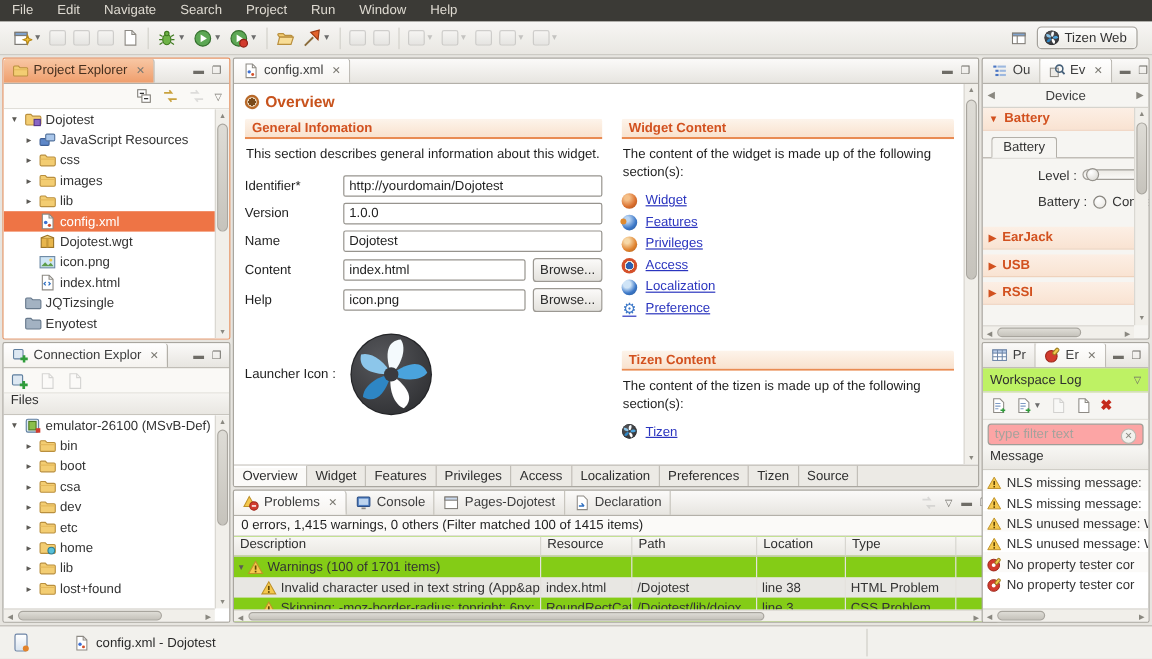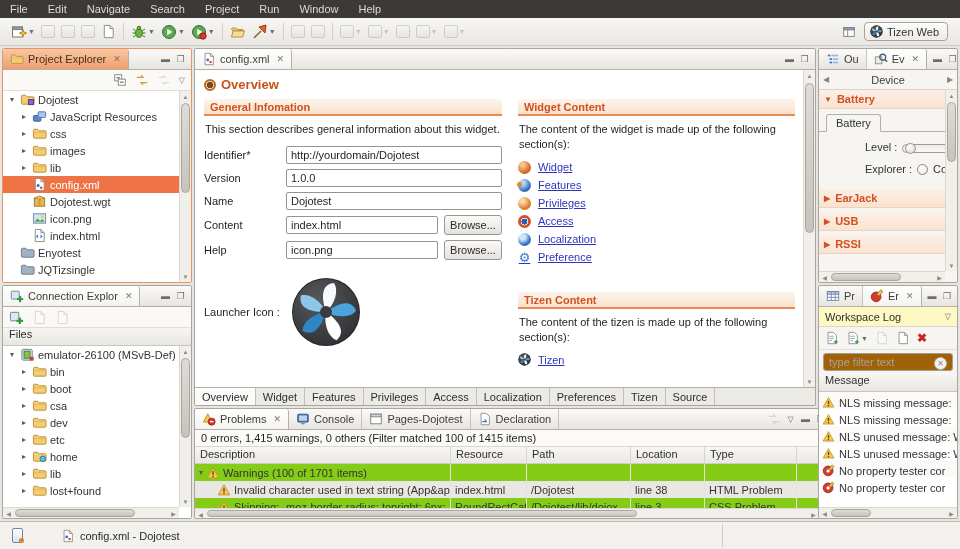--- a/index.html
+++ b/index.html
@@ -128,36 +128,36 @@
   .devhead .ttl { flex:1; text-align:center; }
   .dsec { height:19px; display:flex; align-items:center; gap:5px; padding:0 5px;
     background:linear-gradient(#FCEFE5,#F9E3D2); border-bottom:1px solid #EFD2BC;
     color:#D2511F; font-weight:bold; }
   .dsec .exp { font-size:8px; color:#D2511F; }
   .btab { display:inline-block; border:1px solid #B3B0A9; border-bottom:1px solid #F6F5F2;
     border-radius:3px 3px 0 0; padding:2px 9px; background:#F6F5F2; margin:5px 0 0 7px;
     position:relative; z-index:1; }
   .bbox { border-top:1px solid #B3B0A9; margin-top:-1px; padding:9px 6px 10px 8px;
     display:flex; flex-direction:column; gap:10px; }
-  .drow { display:flex; align-items:flex-end; gap:5px; white-space:nowrap;padding-left:38px; }
+  .drow { display:flex; align-items:flex-start; gap:5px; white-space:nowrap;padding-left:38px; }
   .slider { width:54px; height:9px; border:1px solid #A09D97; border-radius:5px;
     background:linear-gradient(#ECEAE5,#FBFAF8); position:relative; flex:none; }
   .sthumb { position:absolute; left:2px; top:-2px; width:11px; height:11px; border-radius:50%;
     background:radial-gradient(circle at 35% 30%, #fff, #D6D4CE); border:1px solid #96938D; }
   .radio { width:11px; height:11px; border-radius:50%; border:1px solid #8A8781;
     background:radial-gradient(circle at 35% 30%, #fff, #E8E6E1); flex:none; }
   
   #el { left:818px; top:285px; width:140px; height:234px; }
   #wsl { height:20px; min-height:20px; display:flex; align-items:center; padding:0 6px;
-    border-bottom:1px solid #DAD8D2; background:#fef9c3; color:#2f2f2f; }
+    border-bottom:1px solid #DAD8D2; background:#bef264; color:#2f2f2f; }
   #ltools { height:23px; min-height:23px; display:flex; align-items:center; gap:7px;
     padding:0 6px; border-bottom:1px solid #E2E0DA; color:#7a7871; }
   #filterwrap { padding:3px 4px; }
   #filter { width:100%; height:18px; border:1px solid #A09D97; border-radius:3px;
-    padding:1px 18px 1px 5px; font:11px "Liberation Sans",sans-serif; background:#a16207; }
+    padding:1px 18px 1px 5px; font:11px "Liberation Sans",sans-serif; background:#fca5a5; }
   #filter::placeholder { color:#A5A29C; }
   .clrbtn { position:absolute; right:10px; top:7px; width:13px; height:13px; border-radius:7px;
     border:1px solid #BBB8B1; color:#8a8880; font-size:8px; display:flex; align-items:center;
     justify-content:center; background:#F2F1ED; }
   .lrow { height:17px; display:flex; align-items:flex-end; gap:4px; padding:0 3px;
     white-space:nowrap; overflow:hidden; background:#fff; }
   .lrow:nth-child(odd) { background:#FBFAF8; }
   
   #status { position:absolute; left:0; top:521px; width:960px; height:28px;
     background:#F2F1ED; border-top:1px solid #BDBAB4; display:flex; align-items:center; }
@@ -544,28 +544,28 @@
         <svg class="s15 ic">
           <use href="#sym-html"></use>
         </svg>
         <span>index.html</span>
       </div>
     <div class="trow">
         <span class="exp"></span>
         <svg class="s15 ic">
           <use href="#sym-folderg"></use>
         </svg>
-        <span>Enyotest</span>
+        <span>JQTizsingle</span>
       </div>
     <div class="trow">
         <span class="exp"></span>
         <svg class="s15 ic">
           <use href="#sym-folderg"></use>
         </svg>
-        <span>JQTizsingle</span>
+        <span>Enyotest</span>
       </div>
     <div class="vsb">
       <span class="sba" style="top:0">▲</span>
         <span class="sba" style="bottom:0">▼</span>
       <span class="sbth" style="left:1px;right:1px;top:12px;height:90px"></span>
     </div>
   </div>
 </div>
 
 <div id="ce" class="panel">
@@ -917,21 +917,21 @@
       </div>
       <div class="btab">Battery</div>
       <div class="bbox">
         <div class="drow">
           <span>Level :</span>
           <span class="slider">
               <span class="sthumb"></span>
             </span>
         </div>
         <div class="drow">
-          <span>Explorer :</span>
+          <span>Battery :</span>
           <span class="radio"></span>
           <span>Connec</span>
         </div>
       </div>
       <div class="dsec" style="margin-top:4px">
         <span class="exp">▶</span>
         <span>EarJack</span>
       </div>
       <div class="dsec" style="margin-top:4px">
         <span class="exp">▶</span>

